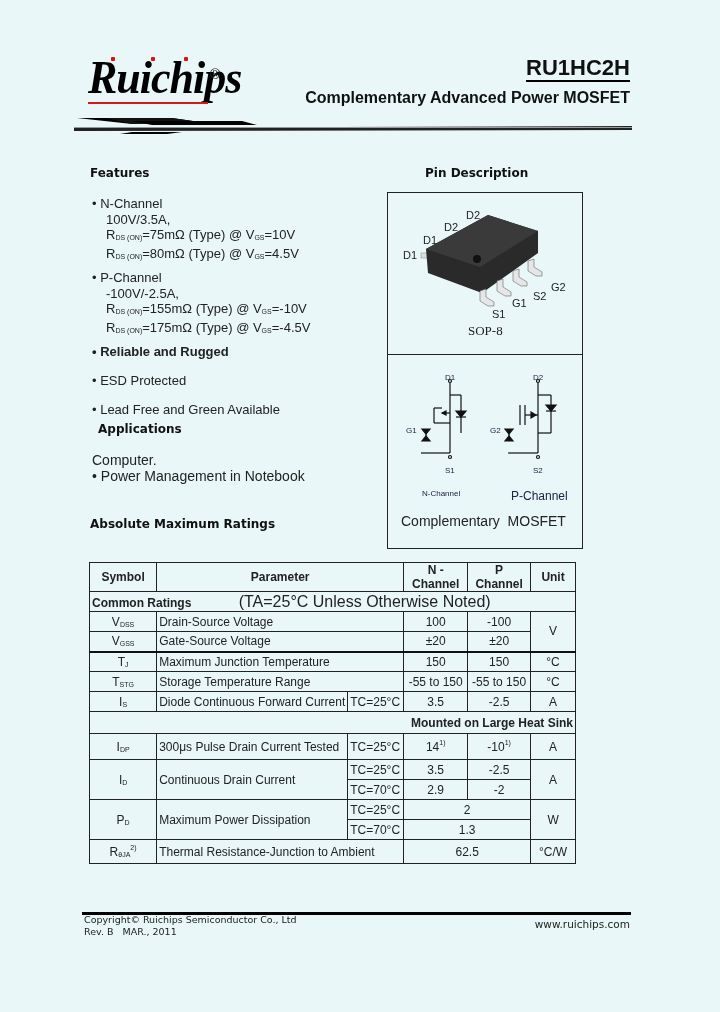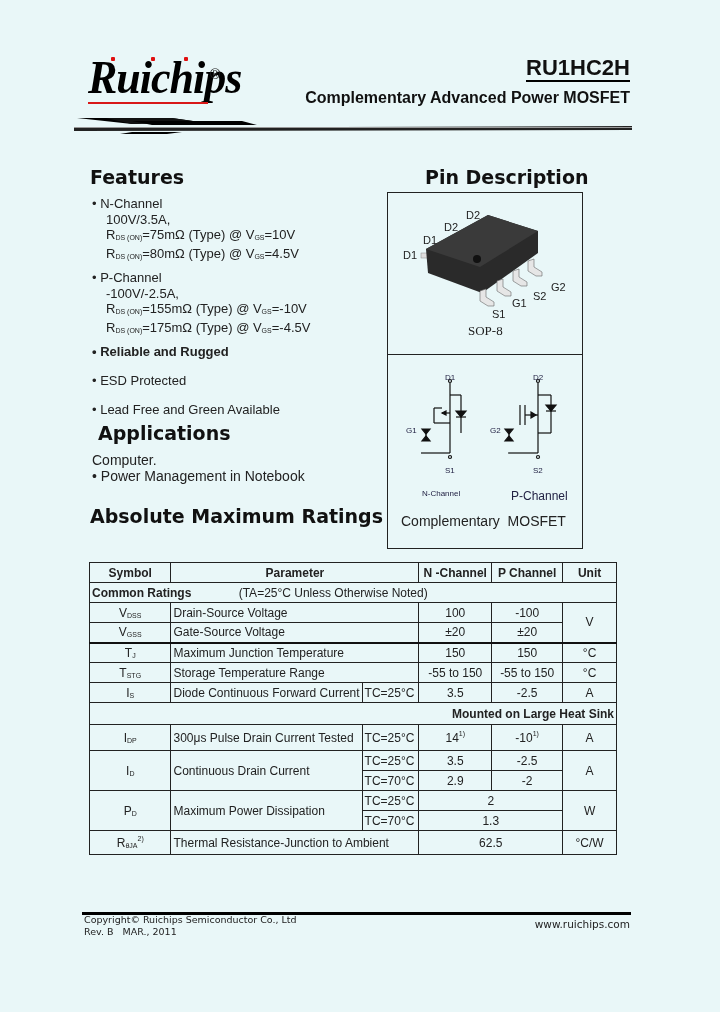--- a/index.html
+++ b/index.html
@@ -10,38 +10,38 @@
     
     .logo { left: 88px; top: 56px; font-family: "Liberation Serif", serif; font-weight: bold; font-style: italic; font-size: 44px; letter-spacing: -1px; color: #000; line-height: 44px; transform: scaleY(1.05); }
     .logo-reg { left: 210px; top: 66px; font-size: 14px; color: #222; font-family: "Liberation Sans", sans-serif; }
     .logo-underline { left: 88px; top: 102px; width: 120px; height: 2px; background: #d81818; }
     .logo-dot { width: 4px; height: 4px; background: #e01010; border-radius: 1px; }
     .part-no { right: 90px; top: 56px; font-size: 22px; font-weight: bold; border-bottom: 2px solid #000; line-height: 24px; padding-bottom: 0px; }
     .subtitle { right: 90px; top: 89px; font-size: 16px; font-weight: bold; }
     .swoosh { left: 72px; top: 112px; }
 
     
-    .h2 { font-family: "DejaVu Sans", sans-serif; font-weight: bold; font-size: 19px; color: #111; }
+    .h2 { font-family: "DejaVu Sans", sans-serif; font-weight: bold; font-size: 12px; color: #111; }
 
     .feat { font-size: 13px; line-height: 15.5px; color: #222; }
     .feat .ind { padding-left: 14px; }
     .sub { font-size: 7px; vertical-align: -1px; }
 
     
     .pinbox { left: 387px; top: 192px; width: 196px; height: 357px; border: 1px solid #222; }
     .pinbox .divider { position: absolute; left: 0; top: 161px; width: 194px; height: 1px; background: #222; }
     .pin-lbl { position: absolute; font-size: 11px; color: #222; }
 
     
-    table.ratings { position: absolute; left: 89px; top: 562px; width: 528px; border-collapse: collapse; font-size: 12px; color: #222; }
+    table.ratings { position: absolute; left: 89px; top: 562px; width: 487px; border-collapse: collapse; font-size: 12px; color: #222; }
     table.ratings td, table.ratings th { border: 1px solid #222; height: 20px; padding: 0 2px; text-align: center; font-weight: normal; }
     table.ratings th { font-weight: bold; font-size: 12px; }
     table.ratings td.l { text-align: left; }
     table.ratings td.sec { text-align: left; font-weight: bold; font-size: 12px; }
-    table.ratings td.sec span.note { font-weight: normal; font-size: 12px; padding-left: 44px; }
+    table.ratings td.sec span.note { font-weight: normal; font-size: 16px; padding-left: 44px; }
     table.ratings tr.thick td { border-top: 2px solid #111; }
     .sup { font-size: 7px; vertical-align: 6px; }
 
     .footer-line { left: 82px; top: 912px; width: 549px; height: 3px; background: #000; }
     .footer { font-family: "DejaVu Sans", sans-serif; font-size: 9.5px; color: #222; line-height: 12px; }
   </style>
 </head>
 <body>
 
 <div class="abs logo">Ruichips</div>
@@ -157,21 +157,21 @@
   <span class="pin-lbl" style="left:18px;top:233px;font-size:8px;color:#224;">G1</span>
   <span class="pin-lbl" style="left:57px;top:273px;font-size:8px;color:#224;">S1</span>
   <span class="pin-lbl" style="left:34px;top:296px;font-size:8px;color:#224;">N-Channel</span>
   <span class="pin-lbl" style="left:145px;top:180px;font-size:8px;color:#224;">D2</span>
   <span class="pin-lbl" style="left:102px;top:233px;font-size:8px;color:#224;">G2</span>
   <span class="pin-lbl" style="left:145px;top:273px;font-size:8px;color:#224;">S2</span>
   <span class="pin-lbl" style="left:123px;top:296px;font-size:12px;color:#224;">P-Channel</span>
   <span class="pin-lbl" style="left:13px;top:320px;font-size:14px;white-space:pre;">Complementary  MOSFET</span>
 </div>
 
-<div class="abs h2" style="left:90px;top:505px;">Absolute Maximum Ratings</div>
+<div class="abs h2" style="left:90px;top:517px;">Absolute Maximum Ratings</div>
 
 <table class="ratings">
   <colgroup>
     <col style="width:85px">
       <col style="width:182px">
       <col style="width:57px">
       <col style="width:75px">
       <col style="width:73px">
       <col style="width:56px">
   </colgroup>

